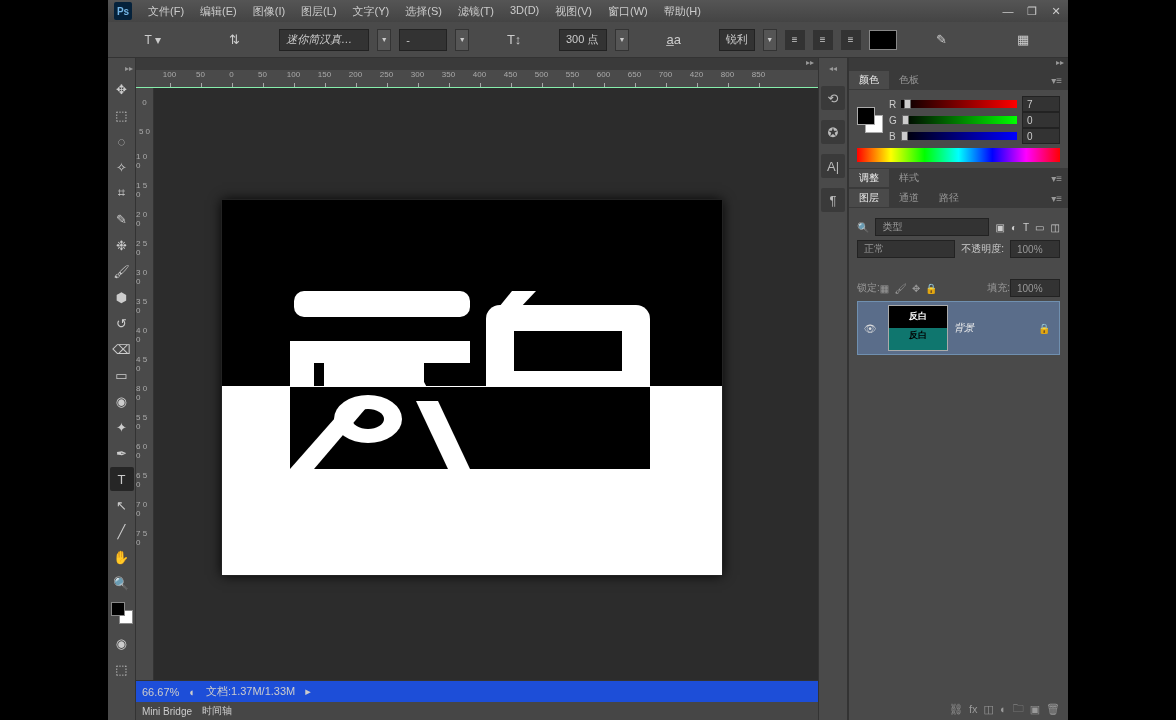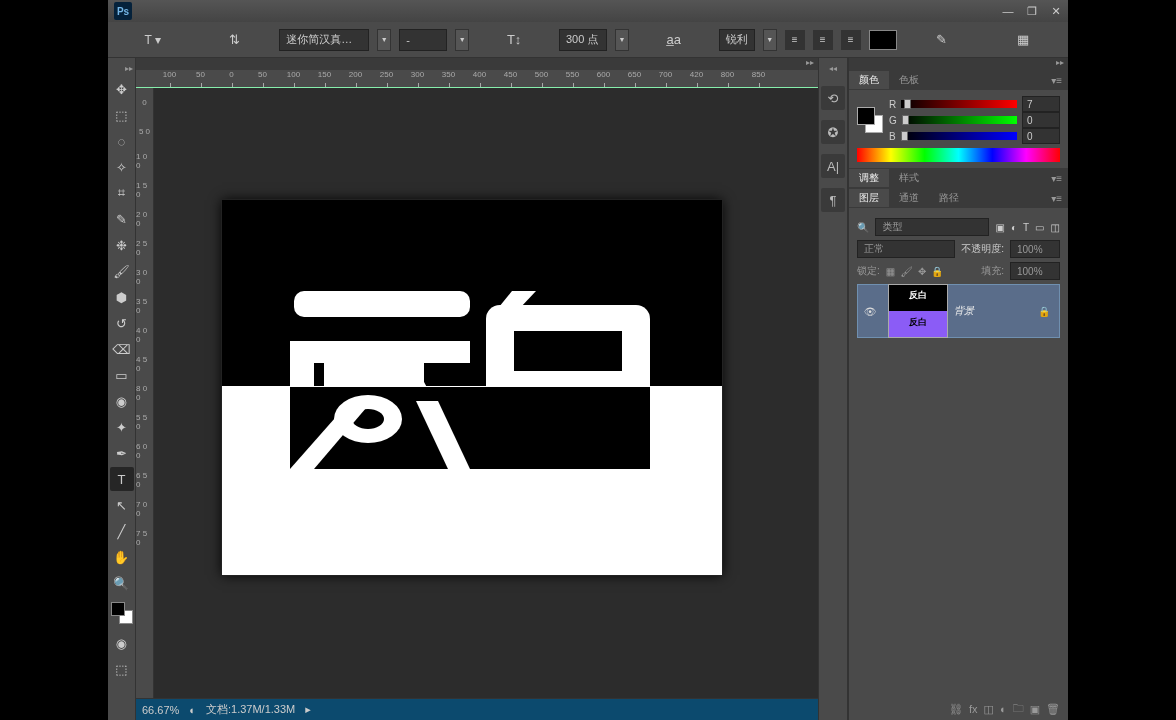--- a/index.html
+++ b/index.html
@@ -31,21 +31,21 @@
 .ruler-tick { width: 31px; text-align: center; position: relative; }
 .ruler-tick::after { content: ""; position: absolute; left: 50%; bottom: 0; width: 1px; height: 4px; background: #aaa; }
 .canvas-wrap { flex: 1; display: flex; }
 .ruler-v { width: 18px; background: #4a4a4a; border-right: 1px solid #333; font-size: 8px; color: #aaa; display: flex; flex-direction: column; }
 .ruler-v-tick { height: 29px; display: flex; align-items: center; justify-content: center; }
 .canvas-viewport { flex: 1; background: #2c2c2c; position: relative; overflow: hidden; }
 .canvas-page { position: absolute; left: 68px; top: 112px; width: 500px; height: 375px; box-shadow: 0 0 0 1px #222, 0 0 12px #000; }
 .canvas-top { height: 186px; background: #000; }
 .canvas-bottom { height: 189px; background: #fff; }
 .canvas-text-art { position: absolute; left: 68px; top: 91px; width: 360px; display: flex; gap: 12px; }
-.status-bar { height: 22px; background: #0c4a6e; border-top: 1px solid #333; display: flex; align-items: center; font-size: 11px; color: #ccc; padding-left: 6px; gap: 10px; }
+.status-bar { height: 22px; background: #1d4ed8; border-top: 1px solid #333; display: flex; align-items: center; font-size: 11px; color: #ccc; padding-left: 6px; gap: 10px; }
 .bottom-tabs { height: 18px; background: #464646; display: flex; align-items: center; font-size: 10px; color: #ccc; padding-left: 6px; gap: 10px; }
 .collapsed-strip { width: 30px; background: #4a4a4a; border-left: 1px solid #333; border-right: 1px solid #333; display: flex; flex-direction: column; align-items: center; padding-top: 6px; gap: 10px; }
 .collapsed-strip .cp-icon { width: 24px; height: 24px; display: flex; align-items: center; justify-content: center; color: #bbb; font-size: 13px; background: #3a3a3a; border-radius: 2px; }
 .panels { width: 220px; background: #4a4a4a; display: flex; flex-direction: column; border-left: 1px solid #333; }
 .panel-tab-row { height: 20px; background: #3a3a3a; display: flex; align-items: center; font-size: 10px; color: #999; }
 .panel-tab { padding: 2px 10px; }
 .panel-tab.active { background: #4a4a4a; color: #eee; }
 .panel-body { padding: 6px 8px; font-size: 10px; color: #ccc; }
 .color-row { display: flex; align-items: center; gap: 6px; margin-bottom: 4px; }
 .color-swatch-big { width: 26px; height: 26px; position: relative; }
@@ -54,49 +54,62 @@
 .slider-row { display: flex; align-items: center; gap: 5px; }
 .slider-track { flex: 1; height: 8px; position: relative; }
 .slider-track.r { background: linear-gradient(to right, #000, #f00); }
 .slider-track.g { background: linear-gradient(to right, #000, #0f0); }
 .slider-track.b { background: linear-gradient(to right, #000, #00f); }
 .slider-thumb { position: absolute; width: 7px; height: 10px; background: #ccc; top: -1px; border: 1px solid #666; }
 .val-input { width: 38px; height: 16px; background: #333; border: 1px solid #222; color: #ccc; font-size: 10px; padding-left: 4px; }
 .hue-bar { height: 14px; background: linear-gradient(to right, red, yellow, lime, cyan, blue, magenta, red); margin-top: 4px; }
 .layer-item { display: flex; align-items: center; background: #5a6d8a; height: 54px; border: 1px solid #7090b0; margin-top: 4px; }
 .vis-toggle { width: 24px; display: flex; justify-content: center; color: #ddd; }
-.layer-thumb { width: 60px; height: 54px; margin: 0 6px; border: 1px solid #aaa; background: #8b5cf6; position: relative; }
+.layer-thumb { width: 60px; height: 46px; margin: 0 6px; border: 1px solid #aaa; background: #0f766e; position: relative; }
 .layer-thumb-top { position: absolute; top: 0; left: 0; right: 0; height: 50%; background: #000; }
 .layer-name { font-style: italic; color: #eee; }
 .layer-lock { margin-left: auto; margin-right: 8px; color: #ccc; }
 .layer-footer { height: 22px; display: flex; align-items: center; justify-content: flex-end; gap: 6px; padding-right: 8px; color: #999; font-size: 11px; }
 .top-collapse { height: 12px; background: #3a3a3a; display: flex; justify-content: flex-end; padding-right: 4px; font-size: 8px; color: #999; }
 .layer-controls-row { display: flex; align-items: center; gap: 6px; margin-top: 4px; }
 .layer-dropdown { background: #333; border: 1px solid #222; height: 18px; padding: 0 6px; font-size: 10px; display: flex; align-items: center; color: #999; flex: 1; }
-.lock-row { display: flex; align-items: center; gap: 6px; margin-top: 4px; color: #999; }
+.lock-row { display: flex; align-items: center; margin-top: 21px; color: #999; }
 .lock-row .icons { display: flex; gap: 5px; font-size: 10px; }
 </style>
 </head>
 <body>
 
 <div class="app-window">
 
   <div class="titlebar">
     <div class="ps-icon">Ps</div>
+    <div class="menubar">
+      <span>文件(F)</span>
+      <span>编辑(E)</span>
+      <span>图像(I)</span>
+      <span>图层(L)</span>
+      <span>文字(Y)</span>
+      <span>选择(S)</span>
+      <span>滤镜(T)</span>
+      <span>3D(D)</span>
+      <span>视图(V)</span>
+      <span>窗口(W)</span>
+      <span>帮助(H)</span>
+    </div>
     <div class="win-controls">
       <div class="win-btn">—</div>
       <div class="win-btn">❐</div>
       <div class="win-btn">✕</div>
     </div>
   </div>
 
   <div class="options-bar">
     <div class="tool" style="font-size:12px;">T ▾</div>
     <div class="tool">⇅</div>
-    <div class="opt-dropdown" style="width:90px;">迷你简汉真…</div>
+    <div class="opt-dropdown" style="width:90px;font-style:italic;">迷你简汉真…</div>
     <div class="opt-arrow">▼</div>
     <div class="opt-dropdown" style="width:48px;">-</div>
     <div class="opt-arrow">▼</div>
     <div class="tool">T↕</div>
     <div class="opt-dropdown" style="width:48px;">300 点</div>
     <div class="opt-arrow">▼</div>
     <div class="tool">a̲a</div>
     <div class="opt-dropdown" style="width:36px;">锐利</div>
     <div class="opt-arrow">▼</div>
     <div class="align-btn">≡</div>
@@ -227,20 +240,24 @@
 
           </div>
         </div>
       </div>
       <div class="status-bar">
         <span>66.67%</span>
         <span>◐</span>
         <span>文档:1.37M/1.33M</span>
         <span>▸</span>
       </div>
+      <div class="bottom-tabs">
+        <span>Mini Bridge</span>
+        <span>时间轴</span>
+      </div>
     </div>
 
     <div class="collapsed-strip">
       <div style="height:12px; font-size:8px; color:#999;">◂◂</div>
       <div class="cp-icon">⟲</div>
       <div class="cp-icon">✪</div>
       <div class="cp-icon">A|</div>
       <div class="cp-icon">¶</div>
     </div>
 

